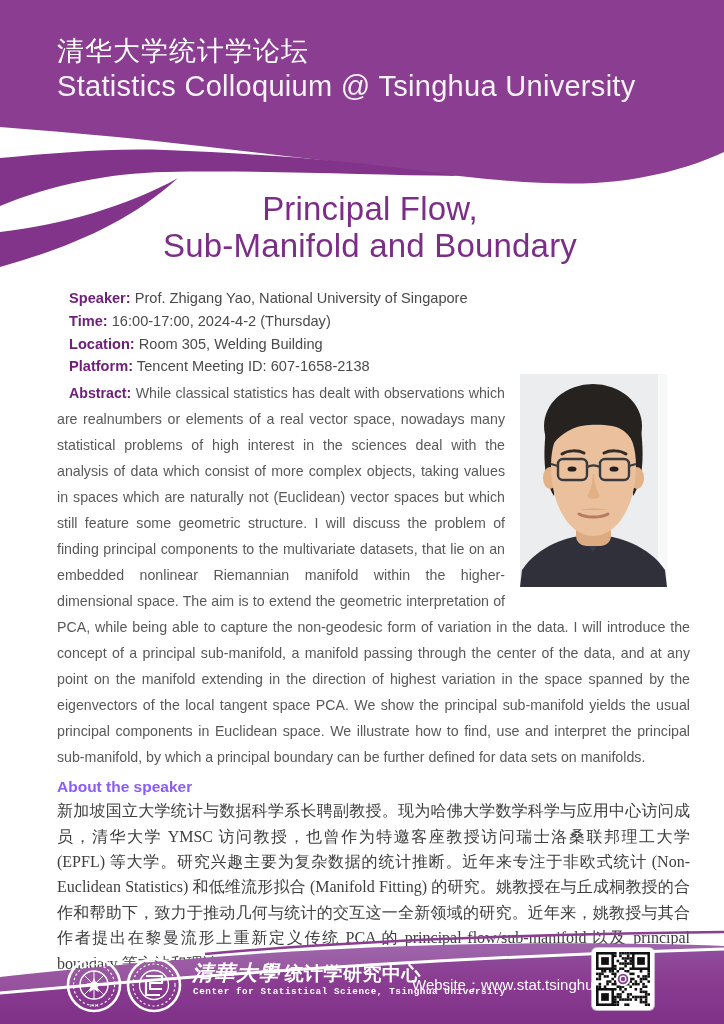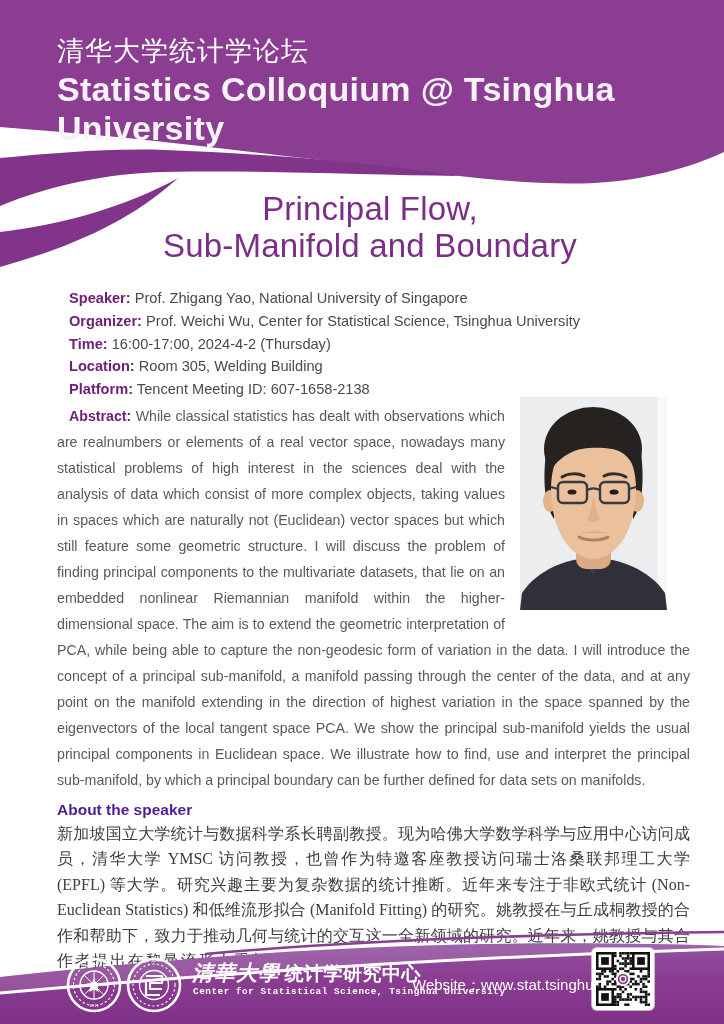--- a/index.html
+++ b/index.html
@@ -2,33 +2,33 @@
 <html><head>
 <meta charset="utf-8">
 <style>
   html,body{margin:0;padding:0;background:#d7d7d7;}
   .page{position:relative;width:724px;height:1024px;background:#ffffff;overflow:hidden;
         font-family:"Liberation Sans",sans-serif;margin:0 auto;}
   svg{display:block;}
   
   .topwave{position:absolute;top:0;left:0;width:724px;height:290px;pointer-events:none;}
   .hdr-zh{position:absolute;left:57px;top:33px;color:#ffffff;font-size:27px;font-weight:400;letter-spacing:1px;}
-  .hdr-en{position:absolute;left:57px;top:70px;color:#f7f2f8;font-size:34px;font-weight:700;letter-spacing:.3px;}
+  .hdr-en{position:absolute;left:57px;top:70px;color:#f7f2f8;font-size:29px;font-weight:400;letter-spacing:.3px;}
   
   .title{position:absolute;top:190px;left:8px;width:724px;text-align:center;color:#7b2d87;
          font-weight:400;font-size:33px;line-height:37px;letter-spacing:.2px;}
   
   .main{position:absolute;top:287px;left:57px;width:633px;color:#565759;}
   .info-row{font-size:14.6px;line-height:22.8px;color:#4a4a4c;}
   .lbl{color:#6f2179;font-weight:700;margin-left:12px;}
   .abstract{margin:2px 0 0 0;font-size:14.2px;line-height:26px;text-align:justify;color:#58595b;}
   .photo-float{float:right;width:185px;height:214px;padding:0;margin:-6px 0 6px 0;
                display:flex;justify-content:flex-end;}
   .photo{width:147px;height:213px;margin-right:23px;background:#ebedee;}
-  .about-h{clear:none;margin:8px 0 2px 0;font-size:15.5px;font-weight:700;color:#4c1d95;}
+  .about-h{clear:none;margin:8px 0 2px 0;font-size:15.5px;font-weight:700;color:#8b5cf6;}
   .about-t{margin:0;font-family:"Liberation Serif",serif;font-size:16px;line-height:25.4px;
            text-align:justify;color:#3e3e40;}
   
   .footwave{position:absolute;left:0;bottom:0;width:724px;height:100px;}
   .foot-content{position:absolute;left:0;bottom:0;width:724px;height:100px;}
   .foot-logos{position:absolute;left:66px;top:32px;}
   .foot-name{position:absolute;left:192px;top:35px;color:#ffffff;white-space:nowrap;}
   .foot-name .zh{font-family:"Liberation Serif",serif;font-style:italic;font-weight:700;font-size:21px;letter-spacing:1px;}
   .foot-name .cn{font-weight:700;font-size:19px;letter-spacing:.5px;}
   .foot-name-en{position:absolute;left:193px;top:62px;color:#ffffff;font-family:Liberation Mono, monospace;
@@ -53,24 +53,20 @@
   <div class="title">
     <div>Principal Flow,</div>
     <div>Sub-Manifold and Boundary</div>
   </div>
 
   <div class="main">
 
     <div class="info-row">
       <span class="lbl">Speaker:</span>
       <span>Prof. Zhigang Yao, National University of Singapore</span>
-    </div>
-    <div class="info-row">
-      <span class="lbl">Organizer:</span>
-      <span>Prof. Weichi Wu, Center for Statistical Science, Tsinghua University</span>
     </div>
     <div class="info-row">
       <span class="lbl">Time:</span>
       <span>16:00-17:00, 2024-4-2 (Thursday)</span>
     </div>
     <div class="info-row">
       <span class="lbl">Location:</span>
       <span>Room 305, Welding Building</span>
     </div>
     <div class="info-row">

